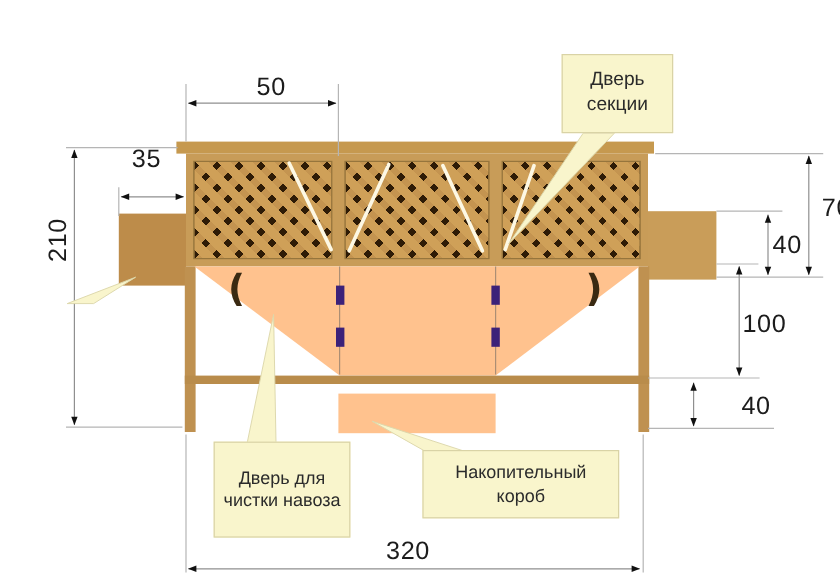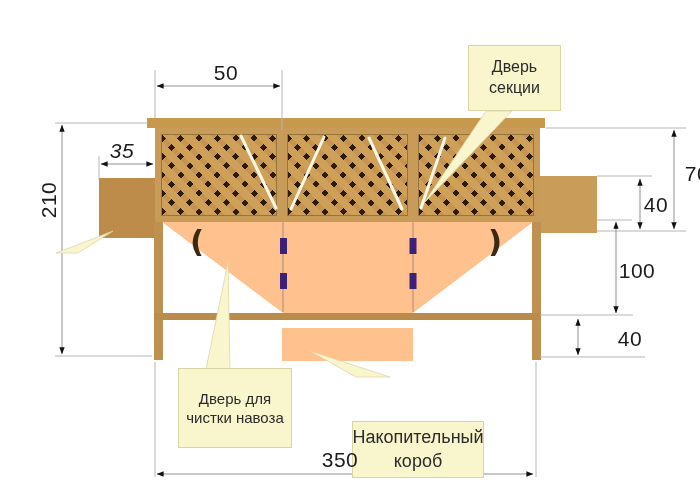--- a/index.html
+++ b/index.html
@@ -122,24 +122,24 @@
       <polygon points="206,369 230,369 228,262"></polygon>
       <polygon points="356,377 390,377 310,351"></polygon>
     </g>
   </svg>
 
   <span class="mark" style="left:197px;top:241px;">(</span>
   <span class="mark" style="left:495px;top:241px;">)</span>
 
   <div class="callout" style="left:468px;top:45px;width:93px;height:66px;font-size:16px;">Дверь секции</div>
   <div class="callout" style="left:178px;top:368px;width:114px;height:80px;font-size:15px;">Дверь для чистки навоза</div>
-  <div class="callout" style="left:352px;top:375px;width:132px;height:57px;font-size:18px;margin-top:46px;">Накопительный короб</div>
+  <div class="callout" style="left:352px;top:375px;width:164px;height:57px;font-size:15px;">Накопительный короб</div>
 
   <span class="dim-text" style="left:226px;top:73px;">50</span>
-  <span class="dim-text" style="left:122px;top:151px;font-style:italic;">35</span>
+  <span class="dim-text" style="left:122px;top:133px;">35</span>
   <span class="dim-text rot" style="left:49px;top:200px;">210</span>
   <span class="dim-text" style="left:686px;top:174px;margin-left:11px;">70</span>
   <span class="dim-text" style="left:656px;top:205px;">40</span>
   <span class="dim-text" style="left:637px;top:271px;">100</span>
   <span class="dim-text" style="left:630px;top:339px;">40</span>
-  <span class="dim-text" style="left:340px;top:460px;">350</span>
+  <span class="dim-text" style="left:340px;top:460px;">320</span>
 
 </div>
 
 </body></html>

